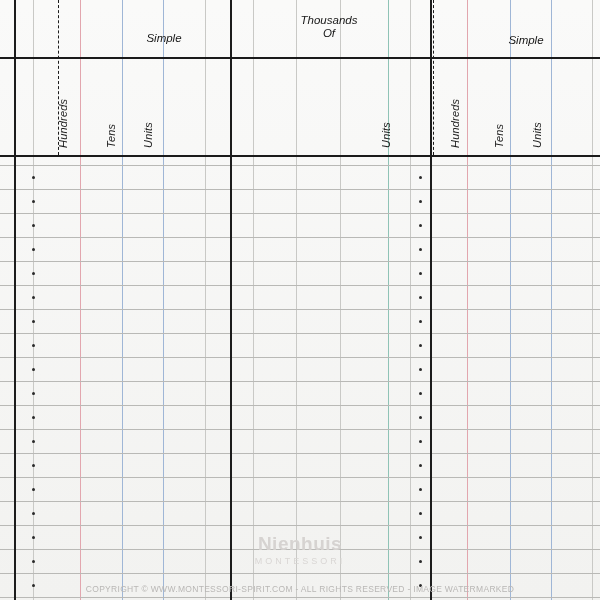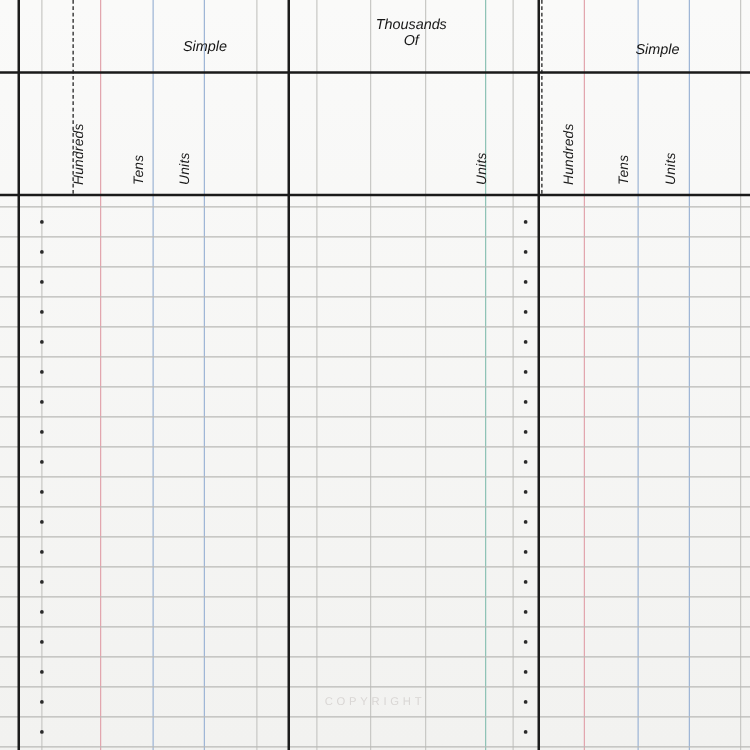--- a/index.html
+++ b/index.html
@@ -188,16 +188,18 @@
       <div class="grp" style="left: 269px; top: 14px; width: 120px;">
         <div>Thousands</div>
         <div>Of</div>
       </div>
       <div class="grp" style="left: 466px; top: 34px; width: 120px;">
         <div>Simple</div>
       </div>
     </div>
 
   <div id="wm">
-    <div class="wm2">COPYRIGHT</div>
+    <div class="wm1">Nienhuis</div>
+    <div class="wm2">MONTESSORI</div>
   </div>
 
+  <div id="copyright">COPYRIGHT © WWW.MONTESSORI-SPIRIT.COM - ALL RIGHTS RESERVED - IMAGE WATERMARKED</div>
 </div>
 
 </body></html>

